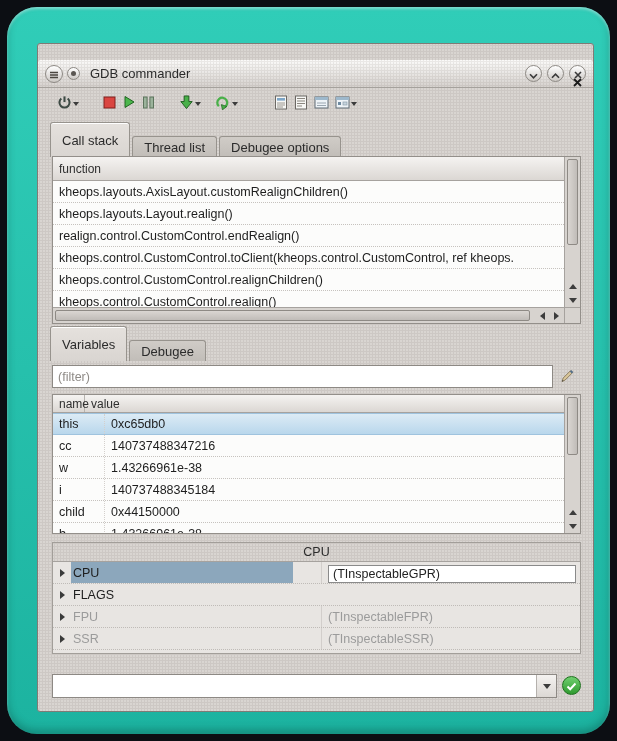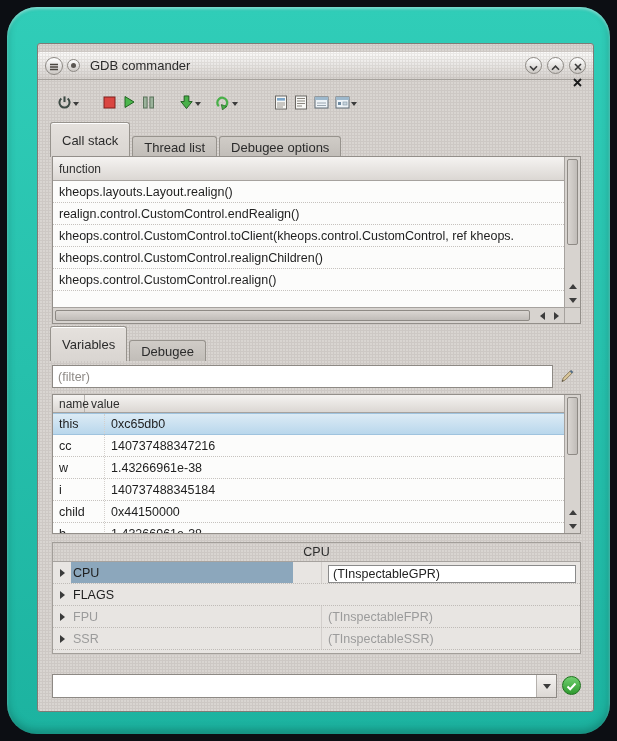--- a/index.html
+++ b/index.html
@@ -10,21 +10,21 @@
     background:linear-gradient(180deg,#30cdb8,#1cb3a0);
     box-shadow:inset 0 2px 3px rgba(255,255,255,.4), inset 0 -4px 8px rgba(0,40,34,.3);}
 
   .win{position:absolute;left:30px;top:36px;width:557px;height:669px;
     background-color:#d9d5d1;
     background-image:radial-gradient(rgba(96,88,80,0.10) 1px, transparent 1.1px);
     background-size:3px 3px;
     border:1px solid #7f7b76;border-radius:3px;}
 
   
-  .titlebar{position:absolute;left:0;top:8px;right:0;height:28px;
+  .titlebar{position:absolute;left:0;top:16px;right:0;height:28px;
     background-image:radial-gradient(rgba(96,88,80,0.10) 1px, transparent 1.1px),linear-gradient(#fbfaf9,#d6d2ce);
     background-size:3px 3px,100% 100%;
     border-bottom:1px solid #a5a19c;border-radius:2px 2px 0 0;
     display:flex;align-items:center;padding:0 7px;}
   .circle{border-radius:50%;background:linear-gradient(#ffffff,#ccc8c4);border:1px solid #8d8984;
     display:flex;align-items:center;justify-content:center;flex:0 0 auto;}
   .c-big{width:18px;height:18px;}
   .c-small{width:13px;height:13px;margin-left:4px;}
   .c-tb{width:17px;height:17px;margin-left:5px;}
   .title{font-size:13px;color:#2b2b2b;margin-left:10px;}
@@ -272,20 +272,21 @@
 
     <div class="tabs tabs1">
       <div class="tab active">Call stack</div>
       <div class="tab">Thread list</div>
       <div class="tab">Debugee options</div>
     </div>
 
     <div class="panel cs">
       <div class="cs-body">
         <div class="col-header">function</div>
+        <div class="cs-row">kheops.layouts.AxisLayout.customRealignChildren()</div>
         <div class="cs-row">kheops.layouts.Layout.realign()</div>
         <div class="cs-row">realign.control.CustomControl.endRealign()</div>
         <div class="cs-row">kheops.control.CustomControl.toClient(kheops.control.CustomControl, ref kheops.</div>
         <div class="cs-row">kheops.control.CustomControl.realignChildren()</div>
         <div class="cs-row">kheops.control.CustomControl.realign()</div>
       </div>
       <div class="vscroll vs-cs">
         <div class="vthumb" style="top:2px;height:86px;"></div>
         <div class="stepper st-up">
             <i class="tri tri-up"></i>

